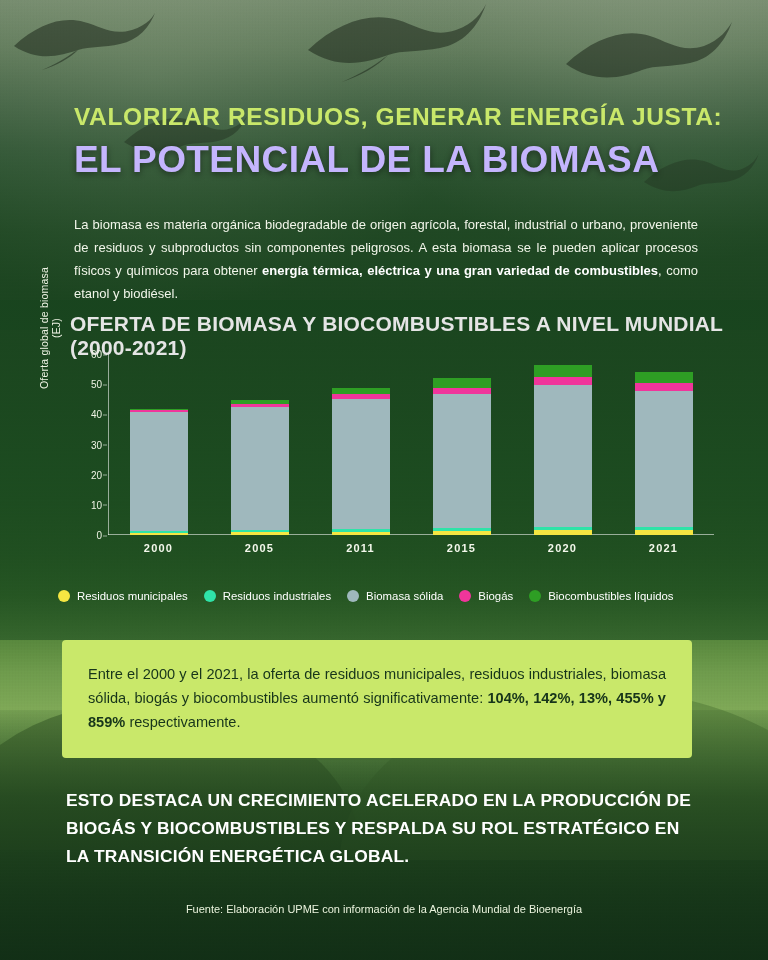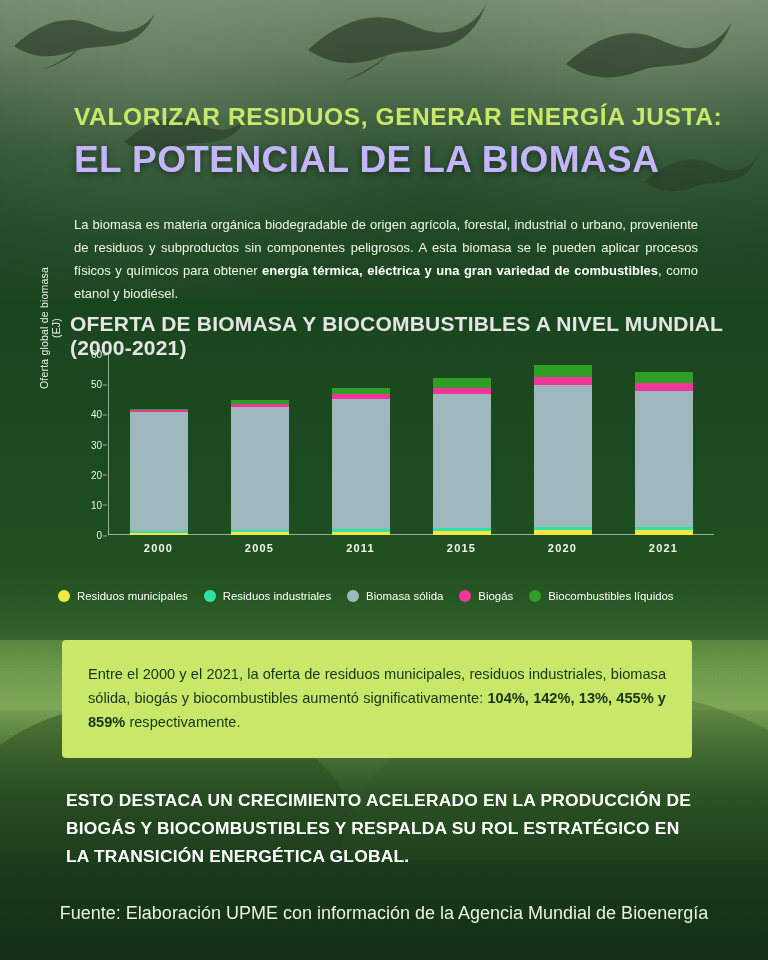--- a/index.html
+++ b/index.html
@@ -264,21 +264,21 @@
     line-height: 28px;
     font-weight: 700;
     color: #ffffff;
     letter-spacing: .2px;
   }
   .source {
     position: absolute;
     left: 0; right: 0;
     top: 903px;
     text-align: center;
-    font-size: 18px;
+    font-size: 11px;
     color: #eaf3dd;
   }
 </style>
 </head>
 <body>
 
 <div class="poster">
 
   <div class="bg"></div>
   <div class="bg-noise"></div>

